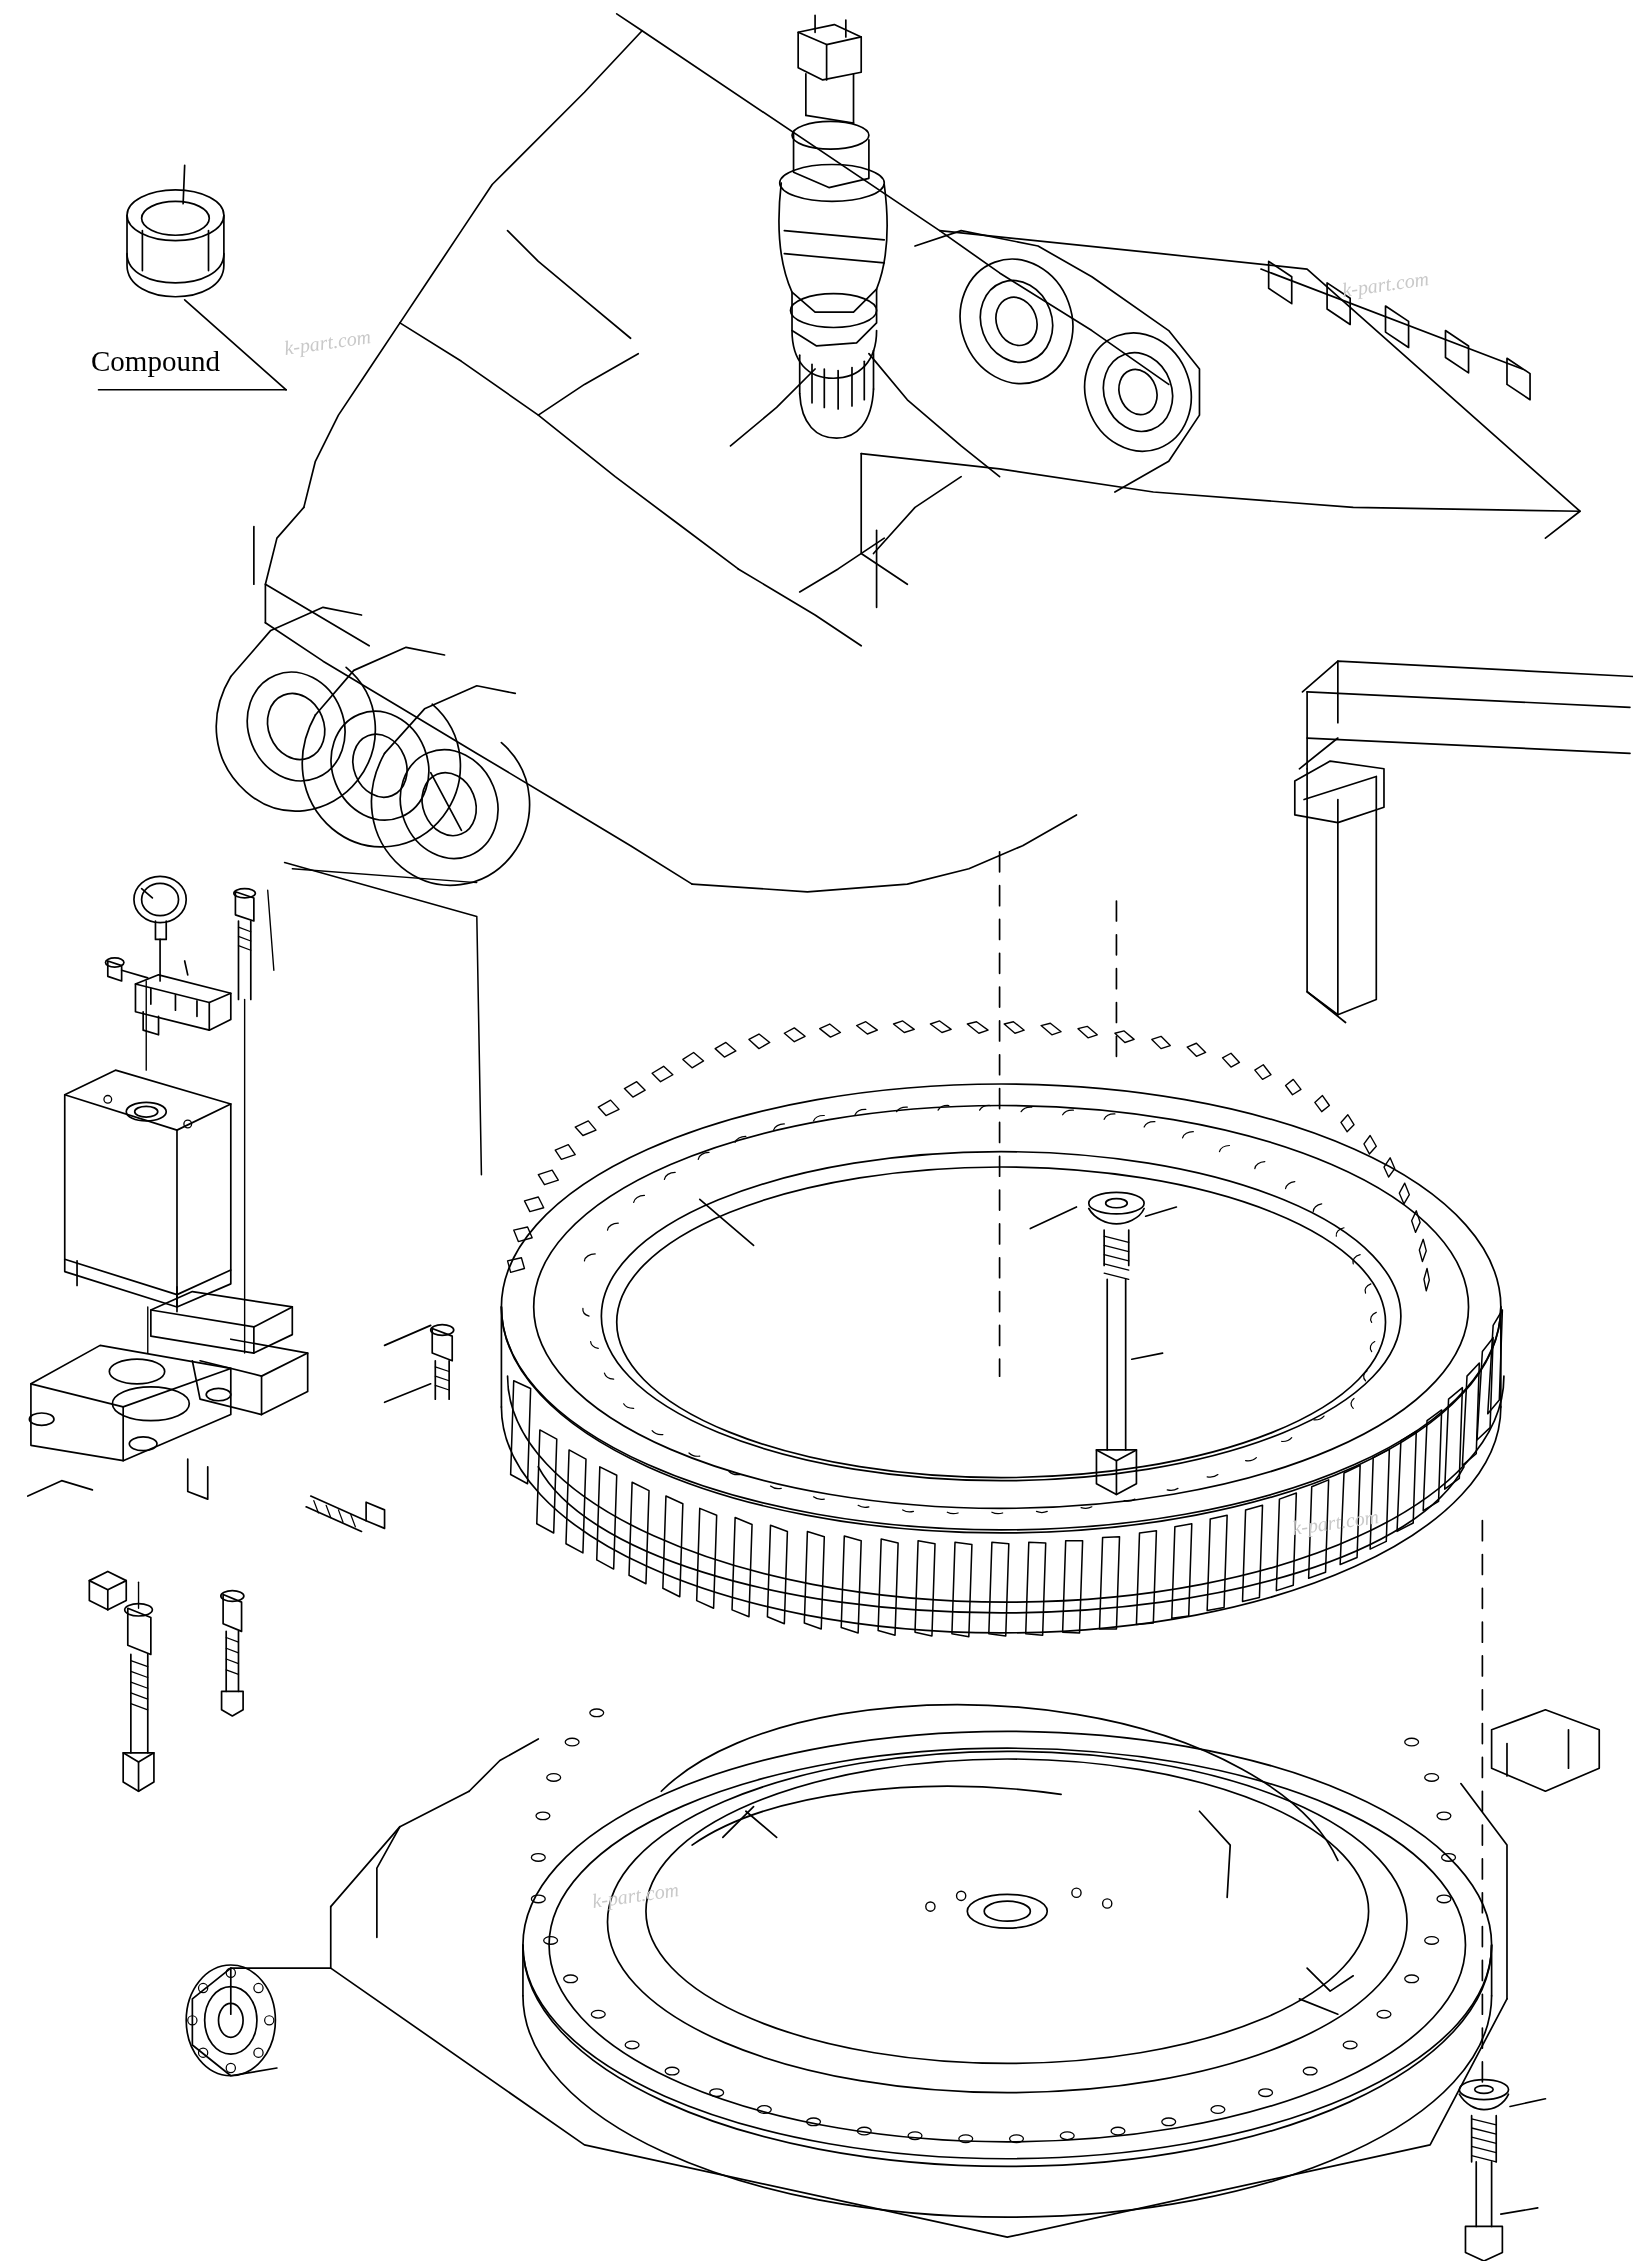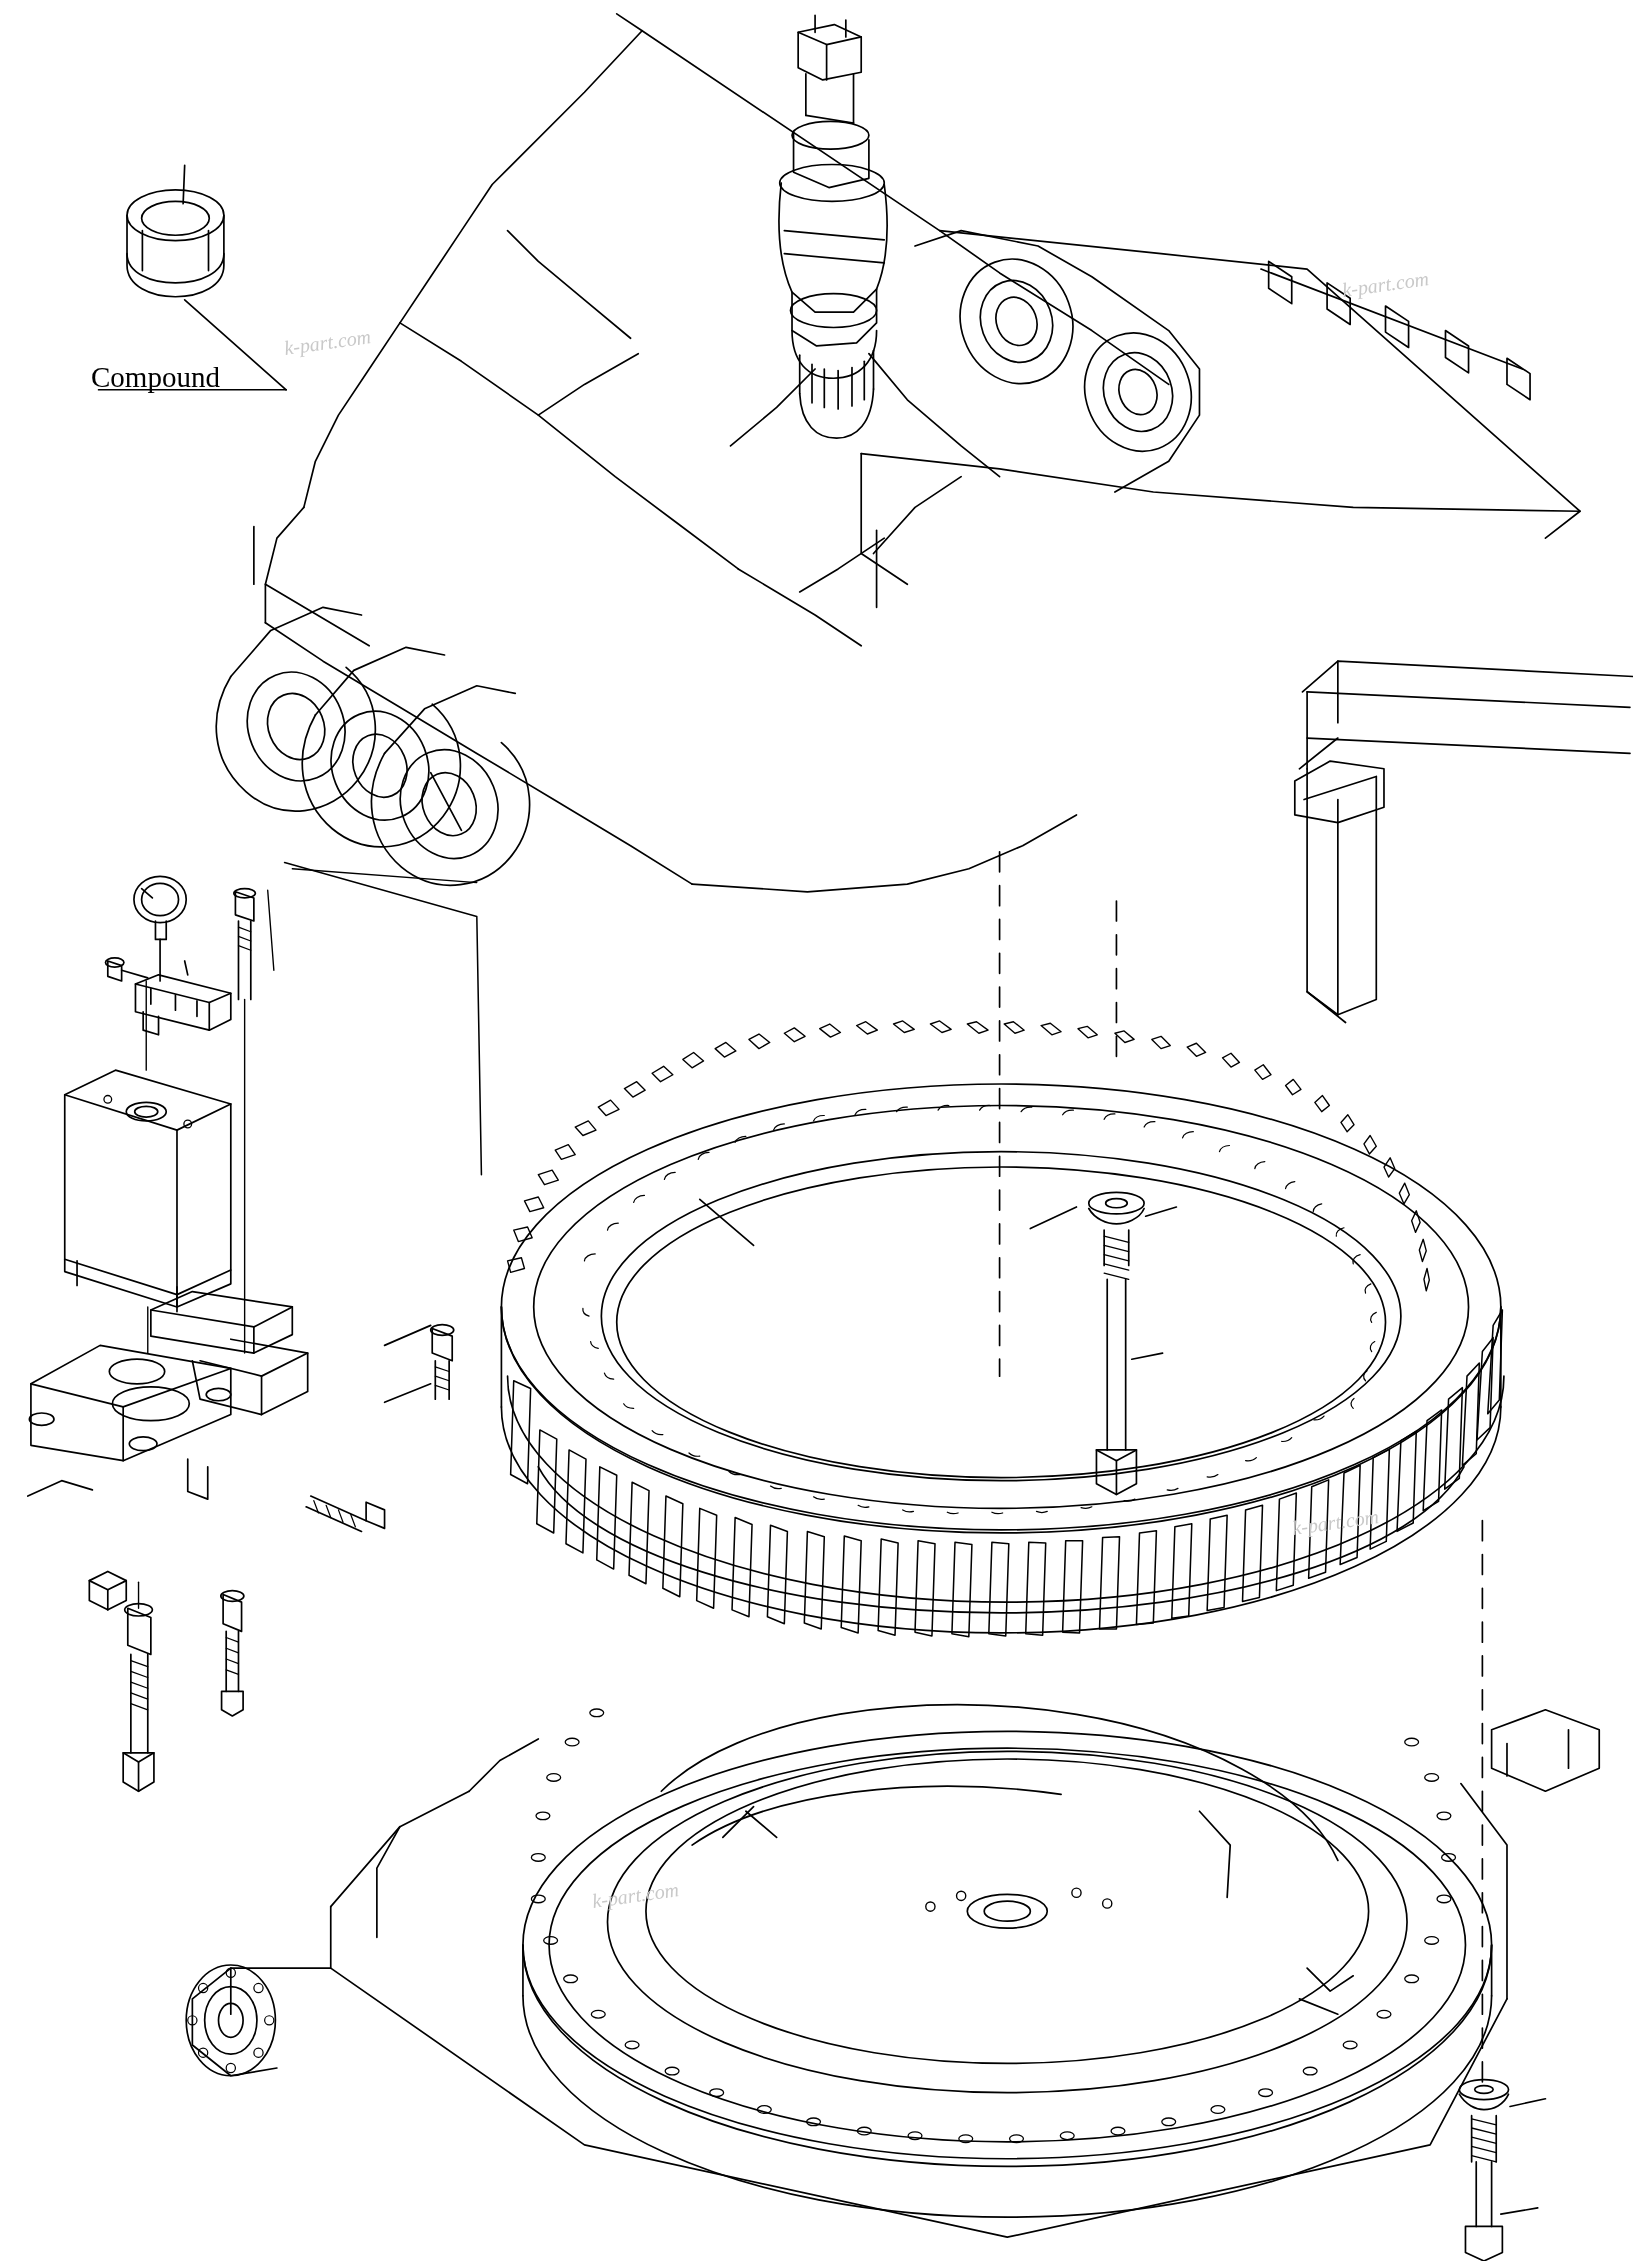--- a/index.html
+++ b/index.html
@@ -29,21 +29,21 @@
     color: #c9c9c9;
     font-size: 20px;
     font-family: "Liberation Serif", serif;
     font-style: italic;
     white-space: nowrap;
     user-select: none;
   }
   #compound-label {
     position: absolute;
     left: 91px;
-    top: 361px;
+    top: 345px;
     font-size: 29px;
     color: #000000;
     font-family: "Liberation Serif", serif;
     white-space: nowrap;
   }
   svg { display: block; }
 </style>
 </head>
 <body>
 

